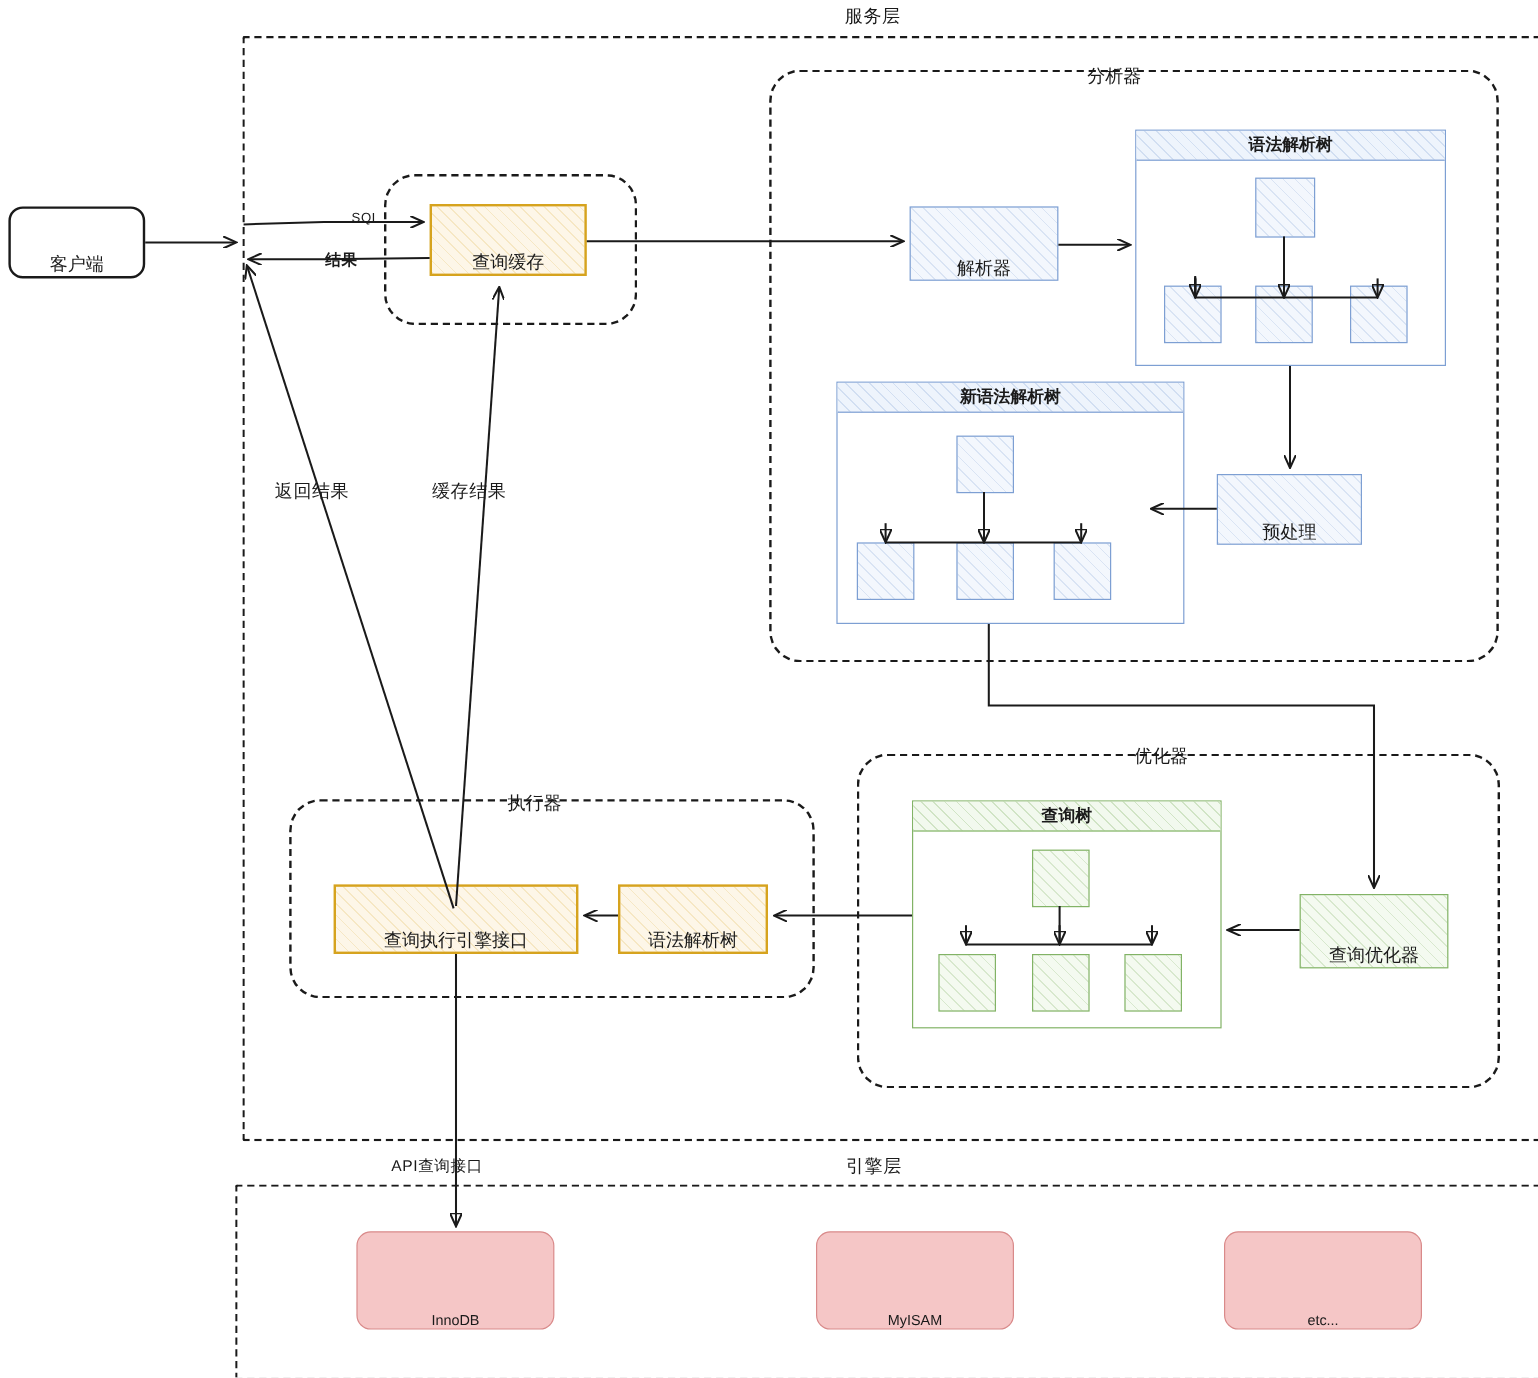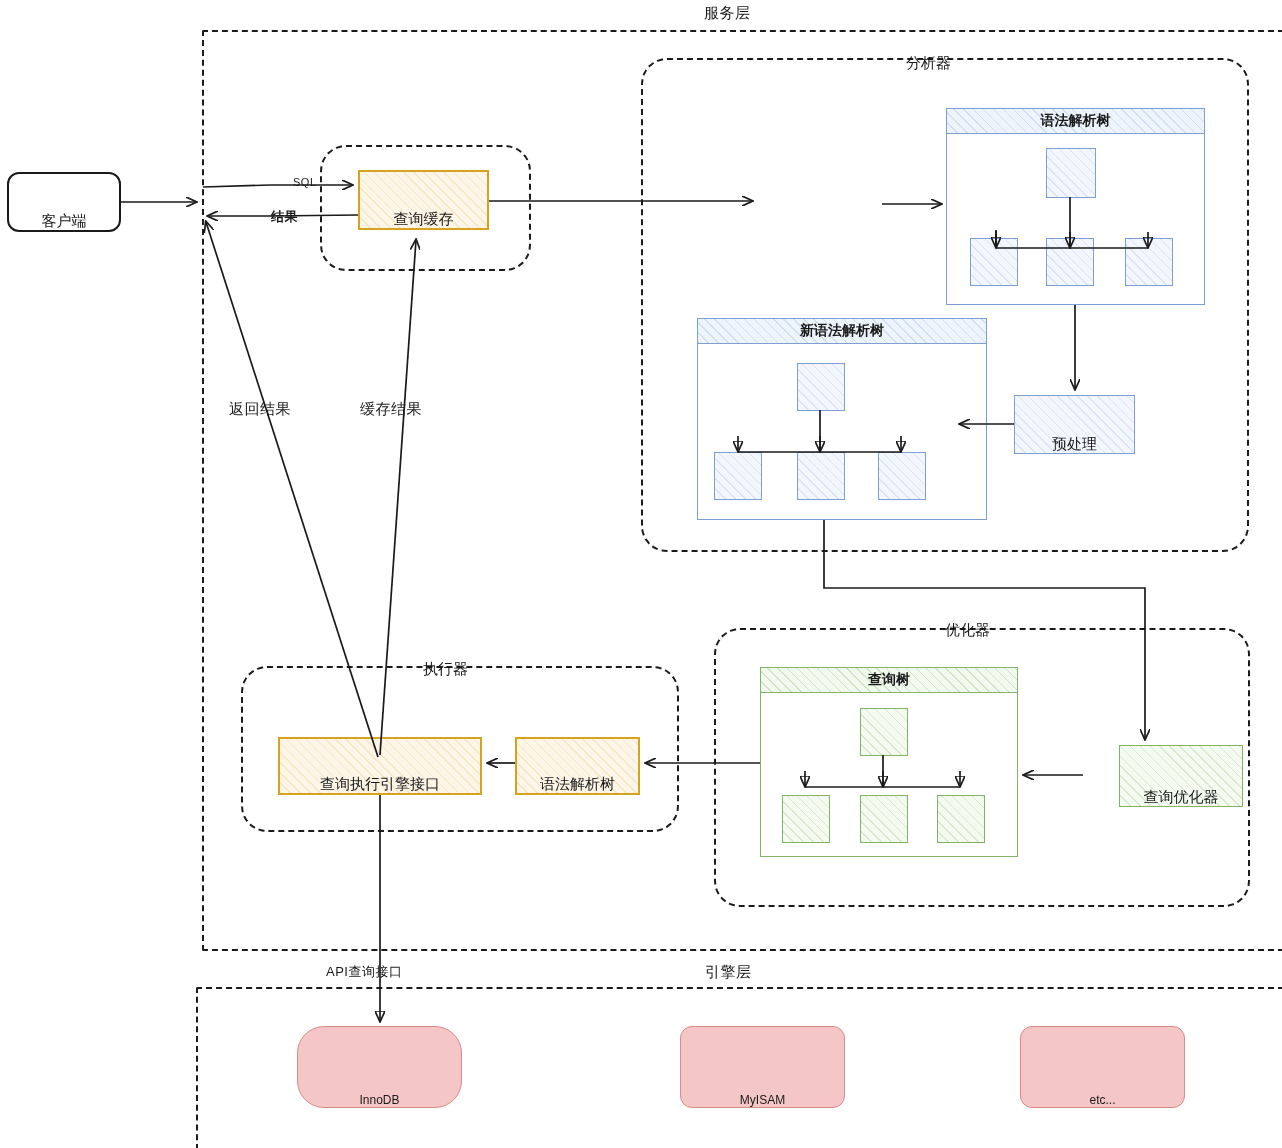--- a/index.html
+++ b/index.html
@@ -23,21 +23,21 @@
   .box .t{position:relative;z-index:2;padding:0 4px;}
 
   .hatch-orange{border:2px solid #d6a31e;
      background-color:#fdf6e8;
      background-image:repeating-linear-gradient(45deg, rgba(214,163,30,.18) 0 1px, transparent 1px 7px);}
   .hatch-blue{border:1.6px solid #7d9fd3;
      background-color:#f3f7fd;
      background-image:repeating-linear-gradient(45deg, rgba(125,159,211,.22) 0 1px, transparent 1px 7px);}
   .hatch-green{border:1.6px solid #82b366;
      background-color:#f4faf0;
-     background-image:repeating-linear-gradient(45deg, rgba(130,179,102,.25) 0 1px, transparent 1px 7px);margin-left:36px;}
+     background-image:repeating-linear-gradient(45deg, rgba(130,179,102,.25) 0 1px, transparent 1px 7px);}
   .plain-white{border:2px solid #1a1a1a;background:#fff;border-radius:12px;}
   .pink{border:1.6px solid #d98a8a;background:#f5c6c6;border-radius:12px;}
 
   
   .panel{position:absolute;box-sizing:border-box;background:#fff;font-weight:bold;}
   .panel.blue{border:1.6px solid #7d9fd3;}
   .panel.green{border:1.6px solid #82b366;}
   .panel .bar{position:absolute;left:0;right:0;top:0;height:24px;display:flex;
      align-items:center;justify-content:center;font-size:14px;color:#1a1a1a;}
   .panel.blue .bar{border-bottom:1.6px solid #7d9fd3;
@@ -71,20 +71,23 @@
   </div>
 
   <div class="group rounded" style="left:320px;top:145px;width:207px;height:122px;"></div>
   <div class="box hatch-orange" style="left:358px;top:170px;width:131px;height:60px;">
     <span class="t">查询缓存</span>
   </div>
 
   <div class="group rounded" style="left:641px;top:58px;width:604px;height:490px;"></div>
   <div class="group-title" style="left:906px;top:38px;">分析器</div>
 
+  <div class="box hatch-blue" style="left:758px;top:172px;width:124px;height:62px;">
+    <span class="t">解析器</span>
+  </div>
 
   <div class="panel blue" style="left:946px;top:108px;width:259px;height:197px;">
     <div class="bar">语法解析树</div>
     <div class="node blue" style="left:99px;top:39px;width:50px;height:50px;"></div>
     <div class="node blue" style="left:23px;top:129px;width:48px;height:48px;"></div>
     <div class="node blue" style="left:99px;top:129px;width:48px;height:48px;"></div>
     <div class="node blue" style="left:178px;top:129px;width:48px;height:48px;"></div>
   </div>
 
   <div class="panel blue" style="left:697px;top:318px;width:290px;height:202px;">
@@ -117,21 +120,21 @@
   <div class="group rounded" style="left:241px;top:666px;width:434px;height:162px;"></div>
   <div class="group-title" style="left:423px;top:644px;">执行器</div>
 
   <div class="box hatch-orange" style="left:278px;top:737px;width:204px;height:58px;">
     <span class="t">查询执行引擎接口</span>
   </div>
   <div class="box hatch-orange" style="left:515px;top:737px;width:125px;height:58px;">
     <span class="t">语法解析树</span>
   </div>
 
-  <div class="box pink" style="left:297px;top:1026px;width:165px;height:82px;border-radius:27px;">
+  <div class="box pink" style="left:297px;top:1026px;width:165px;height:82px;">
     <span class="t xs" style="font-size:12px;">InnoDB</span>
   </div>
   <div class="box pink" style="left:1020px;top:1026px;width:165px;height:82px;">
     <span class="t xs" style="font-size:12px;">etc...</span>
   </div>
   <div class="box pink" style="left:680px;top:1026px;width:165px;height:82px;">
     <span class="t xs" style="font-size:12px;">MyISAM</span>
   </div>
 
   <div class="lbl xs" style="left:275px;top:176px;margin-left:18px;">SQL</div>

